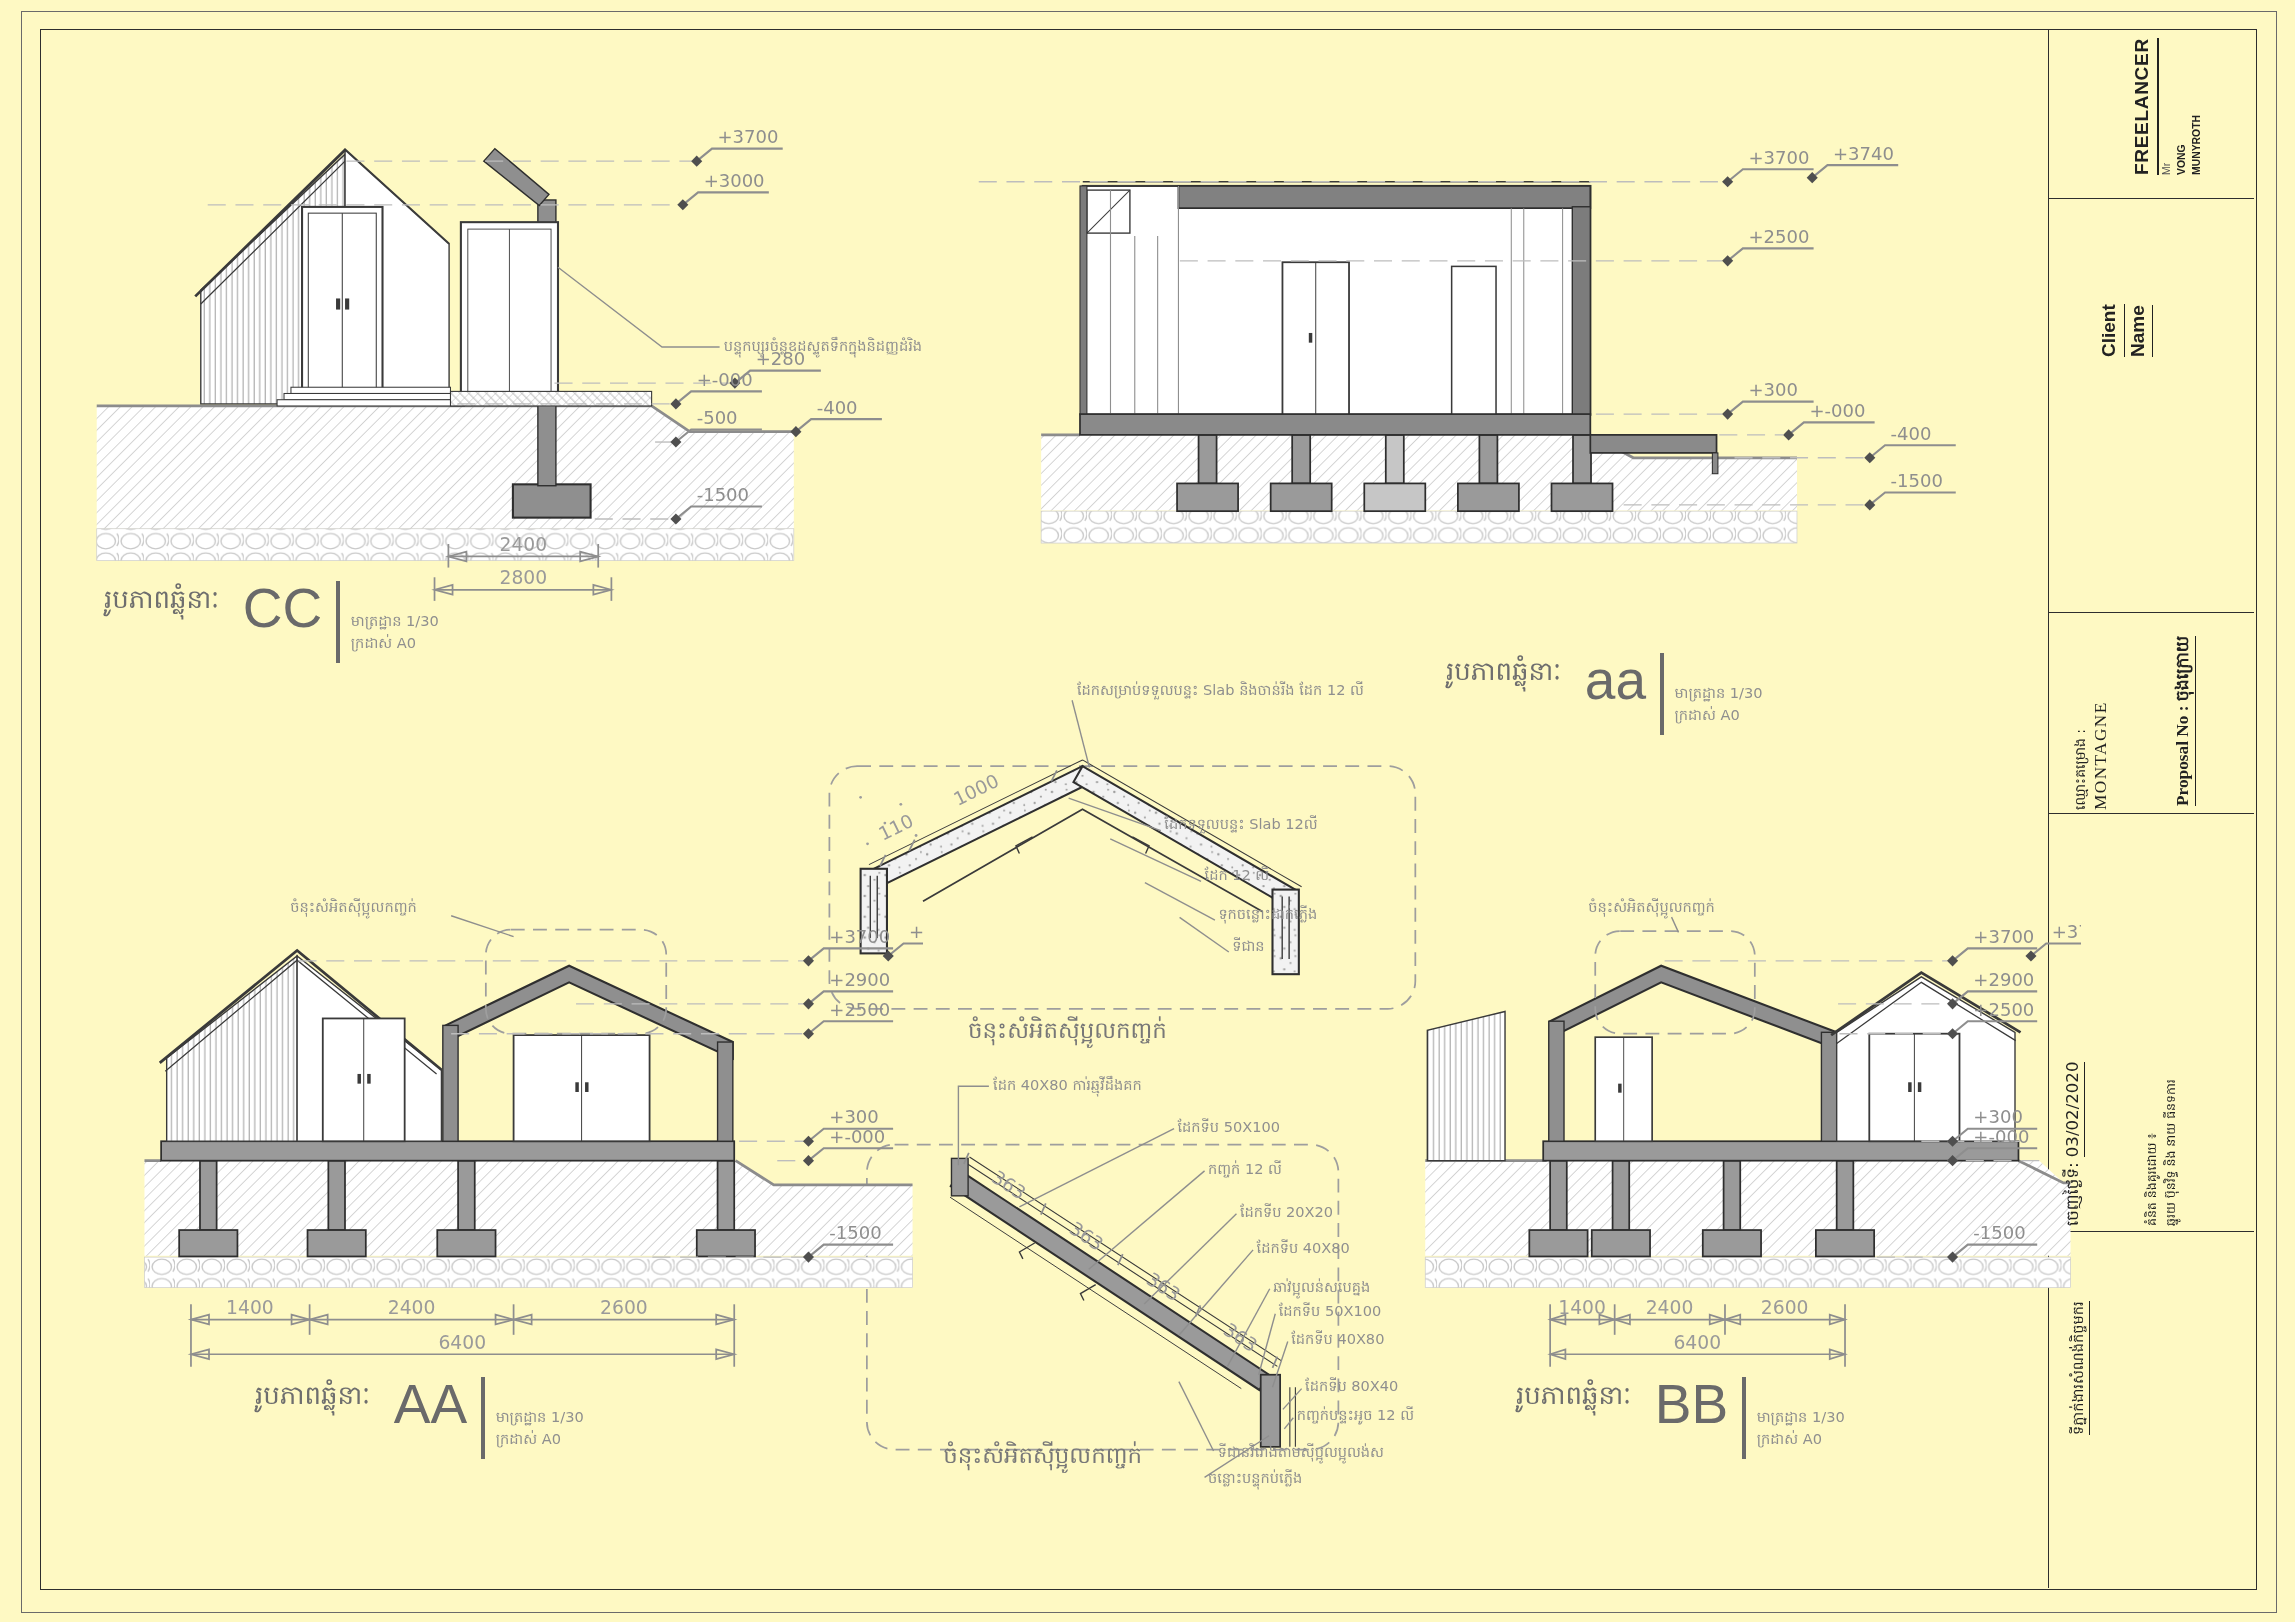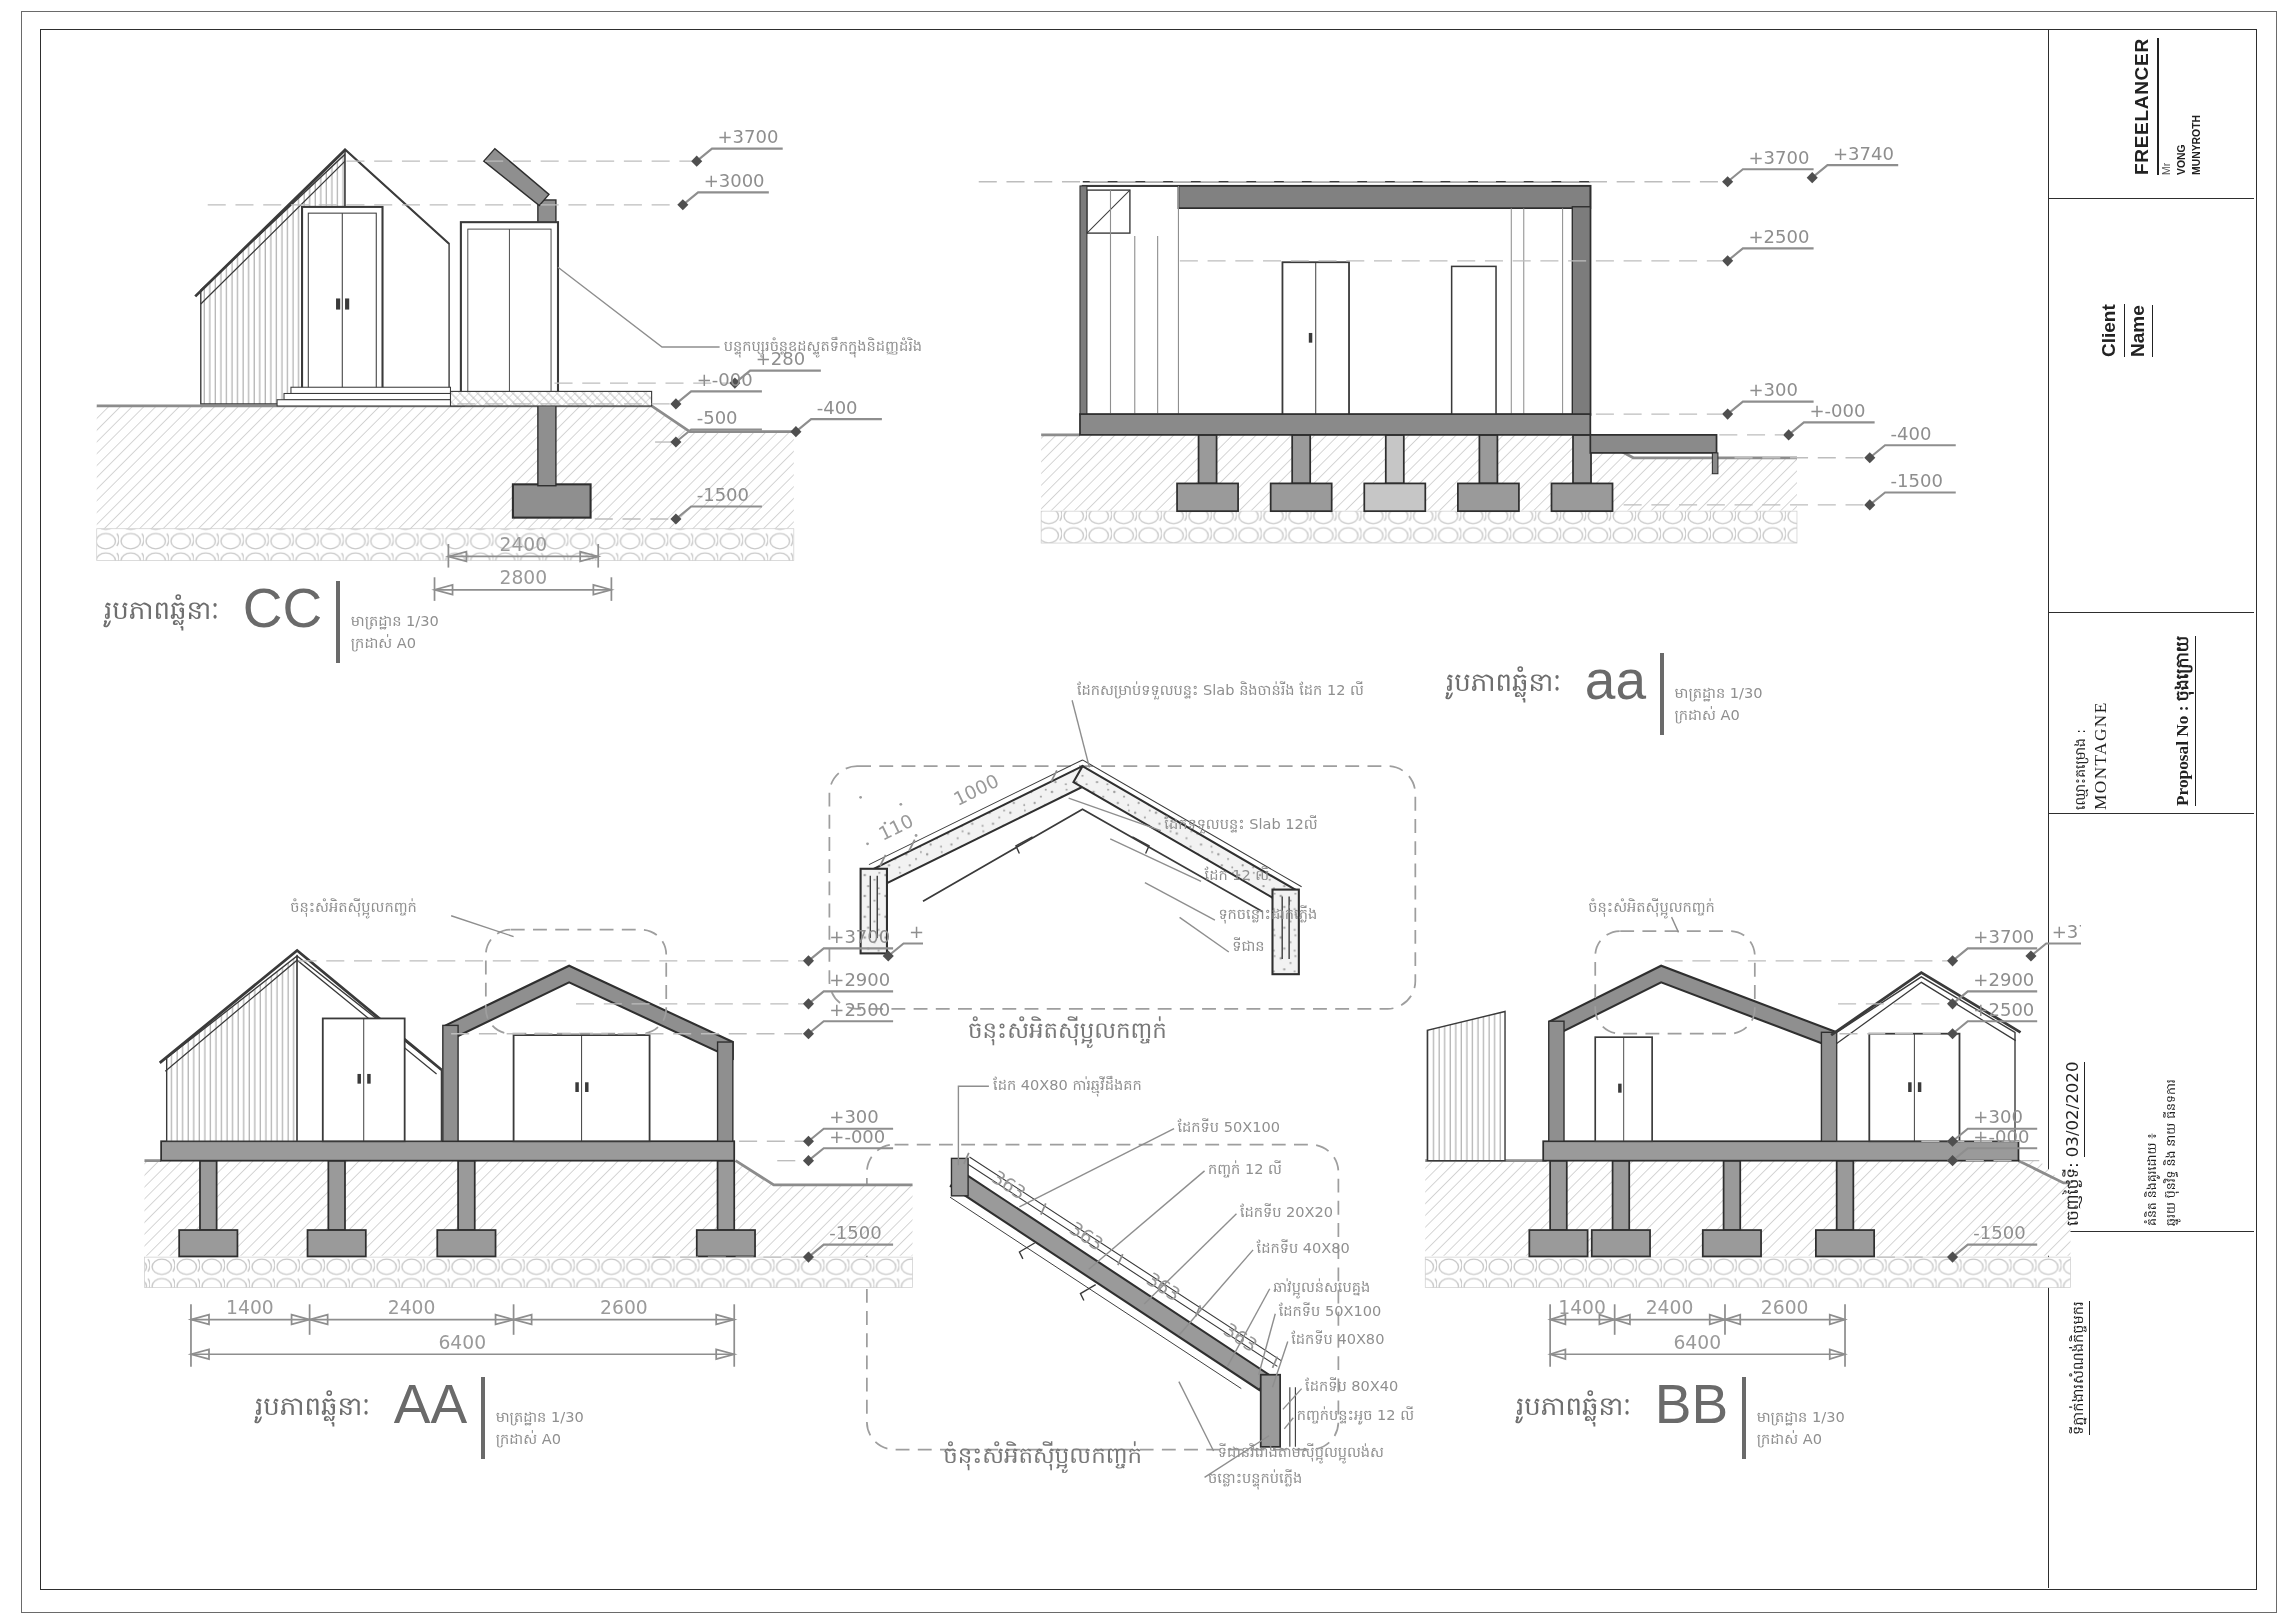--- a/index.html
+++ b/index.html
@@ -1,16 +1,16 @@
 <!DOCTYPE html>
 <html style="font-size:11px"><head>
 <meta charset="utf-8">
 <style>
   html,body{margin:0;padding:0;background:#e8e8e8;}
-  .sheet{position:relative;width:2295px;height:1623px;background:#ffffff;overflow:hidden;
+  .sheet{position:relative;width:2295px;height:1623px;background:#fef9c3;overflow:hidden;
          font-family:"DejaVu Sans", sans-serif;}
   .trim{position:absolute;left:21px;top:11px;width:2254px;height:1600px;border:0.7px solid #6a6a6a;}
   .frame{position:absolute;left:40px;top:29px;width:2215px;height:1559px;border:1.4px solid #2e2e2e;}
   .tb-left{position:absolute;left:2048px;top:29px;width:0;height:1559px;border-left:1.4px solid #2e2e2e;}
   .tb-div{position:absolute;left:2049px;width:205px;height:0;border-top:1.4px solid #2e2e2e;}
   svg{position:absolute;}
   svg text{font-family:"DejaVu Sans", sans-serif;}
   .lvl path{stroke:#8e8e8e;stroke-width:3;fill:none;}
   .lvl .dm{fill:#4f4f4f;stroke:none;}
   .lvltxt{font-size:26px;fill:#8e8e8e;}
@@ -19,21 +19,21 @@
   .dimtxt.mid{text-anchor:middle;}
   .ann{font-size:21px;fill:#8f8f8f;}
   .cap{font-size:33px;fill:#787878;}
   .lead{stroke:#8e8e8e;stroke-width:2;fill:none;}
   .dashln{stroke:#bdbdbd;stroke-width:2;fill:none;stroke-dasharray:26 14;}
   .callout{stroke:#9e9e9e;stroke-width:2.5;fill:none;stroke-dasharray:20 12;}
   .ln{stroke:#3a3a3a;fill:none;}
   .grnd{stroke:#8c8c8c;stroke-width:4;fill:none;}
   
   .sec-label{position:absolute;display:flex;align-items:flex-start;}
-  .sec-title{font-size:26px;color:#6e6e6e;line-height:1.1;margin-top:15px;text-align:center;}
+  .sec-title{font-size:26px;color:#6e6e6e;line-height:1.1;margin-top:4px;text-align:center;}
   .sec-code{font-size:55px;color:#6a6a6a;margin-left:23.6px;line-height:1;font-family:"Liberation Sans",sans-serif;}
   .sec-bar{width:3.5px;background:#6a6a6a;height:82px;margin:0 11px 0 14px;}
   .sec-meta{font-size:14.6px;color:#8f8f8f;margin-top:29px;line-height:1.5;white-space:nowrap;}
   
   .rot{position:absolute;transform:rotate(-90deg);transform-origin:0 0;white-space:nowrap;color:#222;}
   .tb-company{font-size:19px;font-weight:bold;letter-spacing:0.7px;border-bottom:2.1px solid #222;
               padding-bottom:4.2px;display:inline-block;font-family:"Liberation Sans",sans-serif;}
   .tb-small{font-size:10.4px;font-weight:bold;line-height:1.45;font-family:"Liberation Sans",sans-serif;}
   .tb-small .pre{font-weight:normal;color:#555;}
   .tb-client{font-size:19px;font-weight:bold;line-height:1.35;font-family:"Liberation Sans",sans-serif;}

